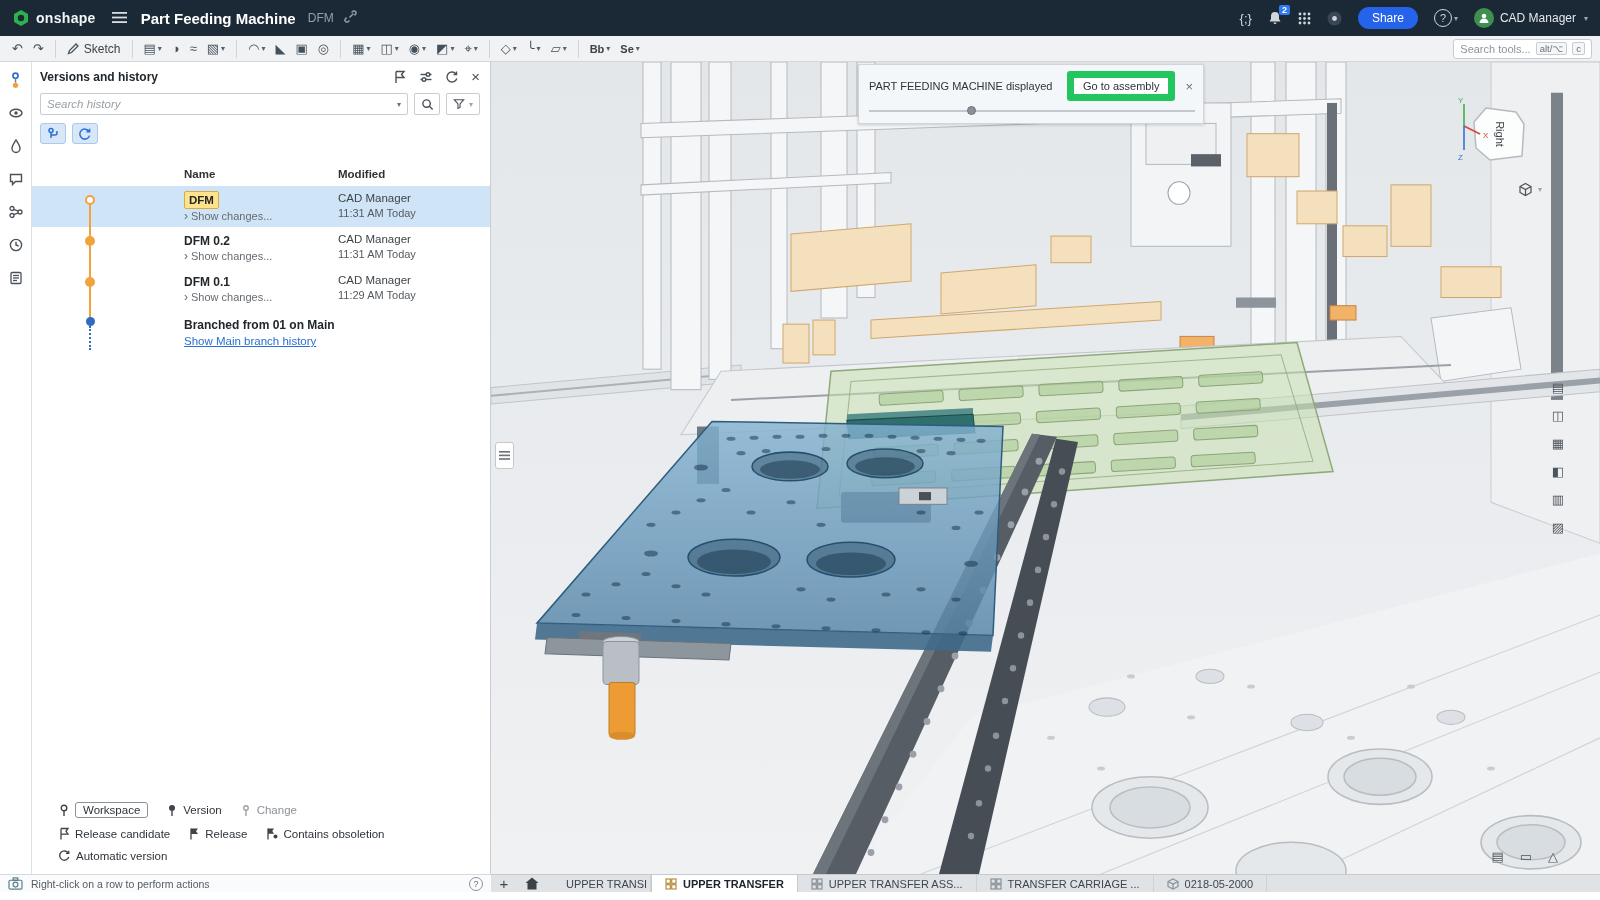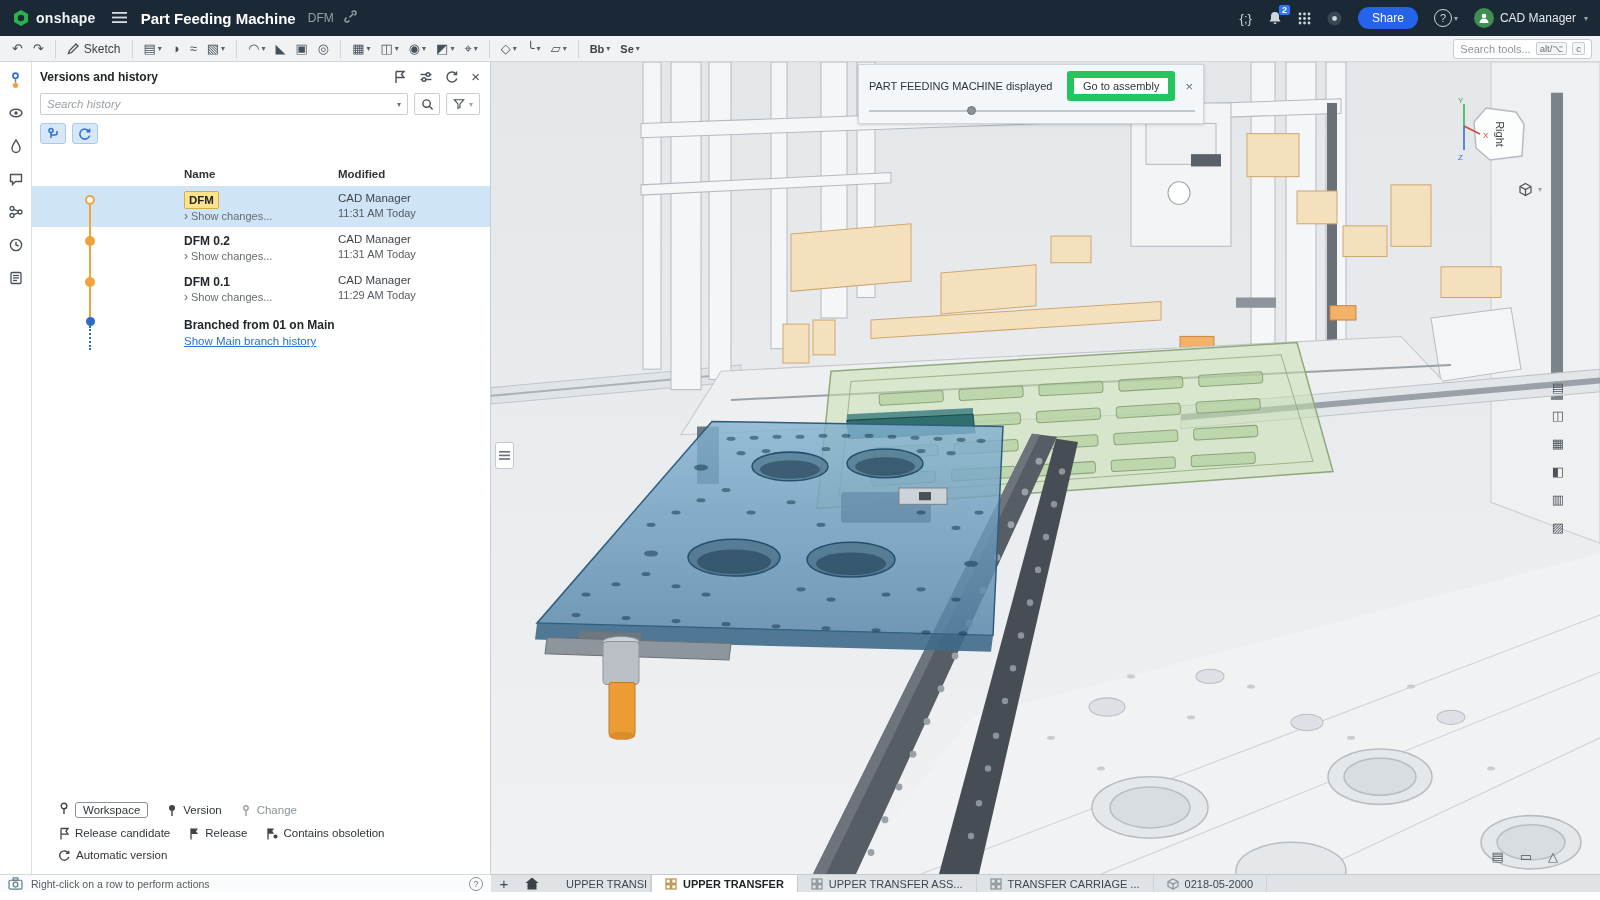--- a/index.html
+++ b/index.html
@@ -70,21 +70,21 @@
   .graph { position:absolute; top:0; left:0; width:152px; height:100%; pointer-events:none; }
   .gline { position:absolute; left:57px; top:13px; width:2px; height:122px; background:#f0a33c; }
   .gdotted { position:absolute; left:57px; top:140px; height:24px; border-left:2px dotted #2d6cc0; }
   .gnode { position:absolute; left:53px; width:10px; height:10px; border-radius:50%; }
   .n-open { background:#fff; border:2px solid #f0a33c; }
   .n-fill { background:#f0a33c; }
   .n-blue { background:#2d6cc0; width:9px; height:9px; left:53.5px; }
 
   .legend { margin-top:auto; padding:0 10px 12px 26px; display:flex; flex-direction:column; gap:9px; font-size:11.5px; color:#2e343a; }
   .lrow { display:flex; align-items:center; gap:18px; }
-  .litem { display:flex; gap:5px; }
+  .litem { display:flex; align-items:center; gap:5px; }
   .litem.gray { color:#8b9298; }
   .ws-chip { border:1px solid #8b9298; border-radius:3px; padding:1px 7px; }
 
   
   .bottombar { height:18px; display:flex; }
   .statusbar { width:491px; background:#fafbfc; border-top:1px solid #d6dadd; display:flex; align-items:center; gap:8px; padding:0 8px; font-size:10.5px; color:#555b61; }
   .status-help { margin-left:auto; width:14px; height:14px; border:1px solid #8b9298; border-radius:50%; display:flex; align-items:center; justify-content:center; font-size:9px; color:#6a7178; }
   .tabbar { flex:1; background:#e0e3e6; border-top:1px solid #c6cbcf; display:flex; align-items:stretch; }
   .tab-plus { width:26px; display:flex; align-items:center; justify-content:center; font-size:15px; color:#3f454b; cursor:pointer; }
   .tab-home { width:30px; display:flex; align-items:center; justify-content:center; cursor:pointer; }

